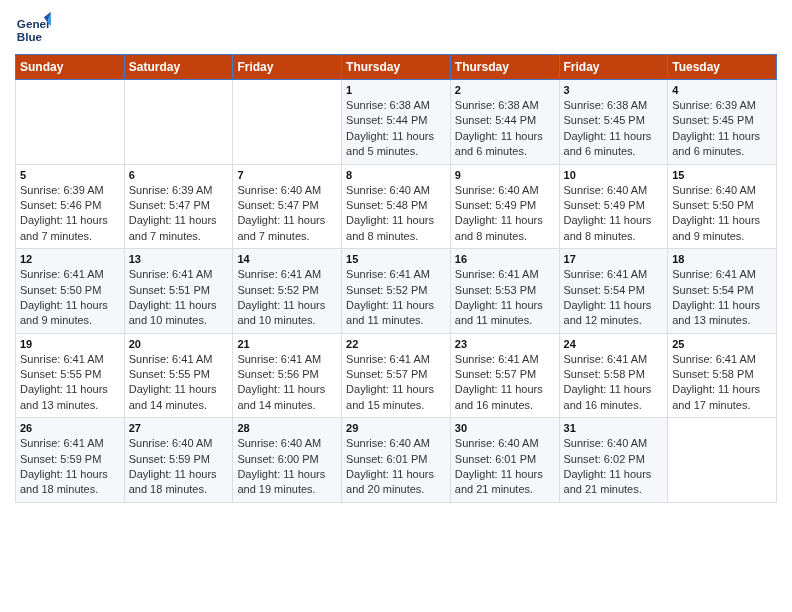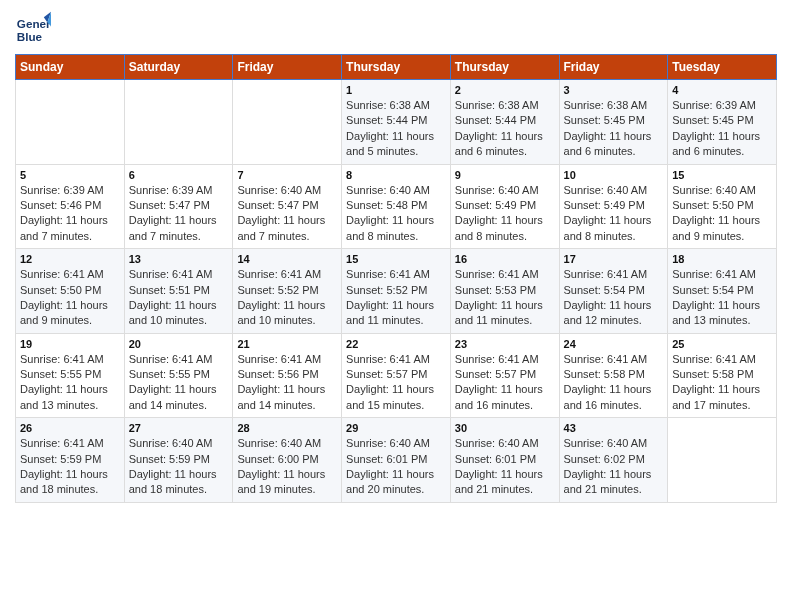--- a/index.html
+++ b/index.html
@@ -338,21 +338,21 @@
 and 20 minutes.</div>
           </td>
           <td>
             <span class="day-num">30</span>
             <div class="day-info" style="white-space: pre-line;">Sunrise: 6:40 AM
 Sunset: 6:01 PM
 Daylight: 11 hours
 and 21 minutes.</div>
           </td>
           <td>
-            <span class="day-num">43</span>
+            <span class="day-num">31</span>
             <div class="day-info" style="white-space: pre-line;">Sunrise: 6:40 AM
 Sunset: 6:02 PM
 Daylight: 11 hours
 and 21 minutes.</div>
           </td>
           <td class="empty-cell"></td>
         </tr>
       </tbody>
   </table>
 </div>

